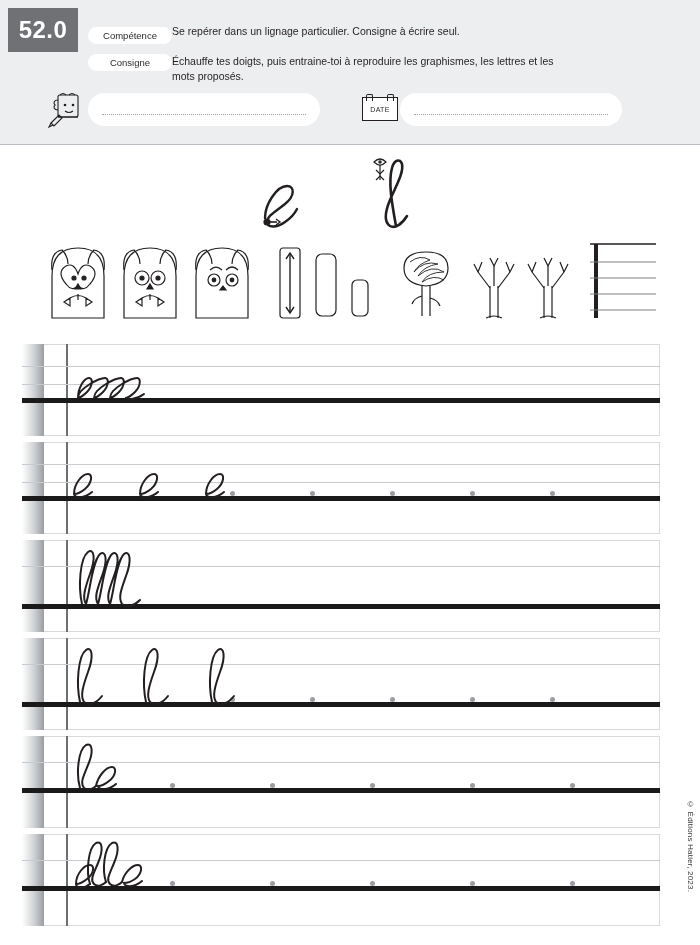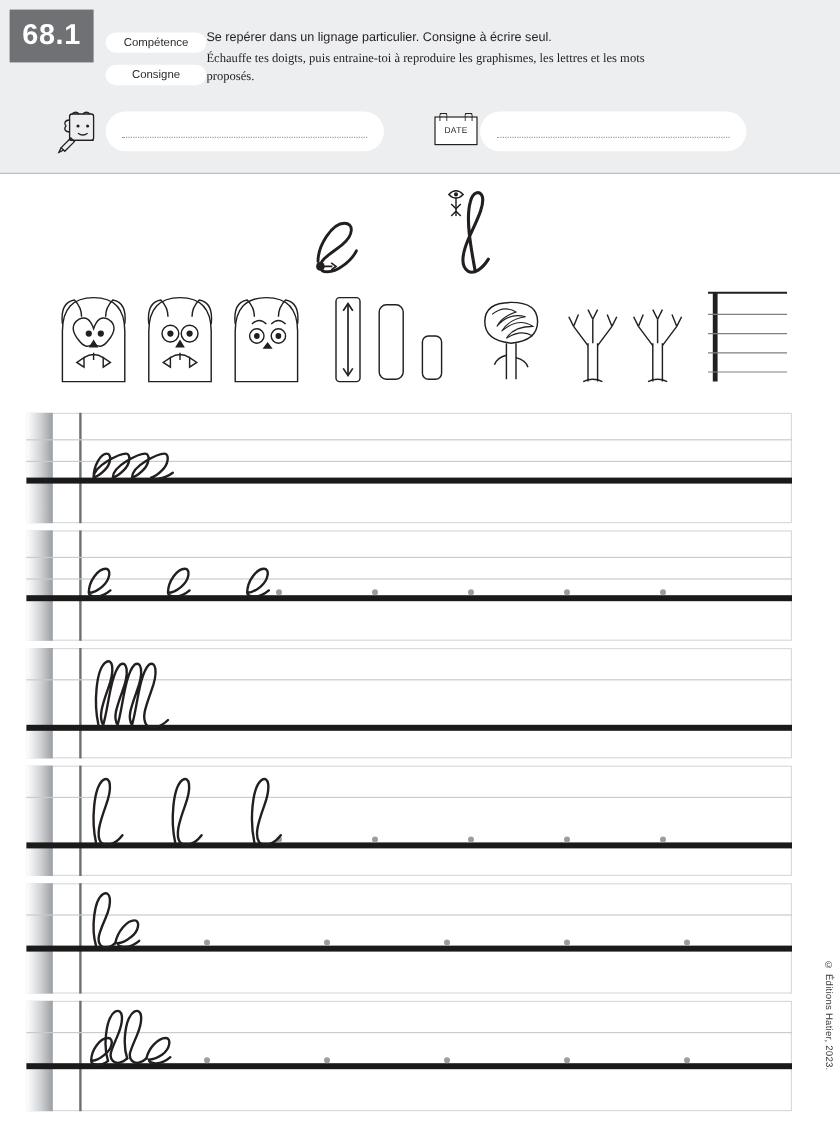--- a/index.html
+++ b/index.html
@@ -58,21 +58,21 @@
   .tag-competence { left: 88px; top: 27px; width: 66px; }
   .tag-consigne   { left: 88px; top: 54px; width: 66px; }
 
   .instr {
     position: absolute;
     font-size: 10.5px;
     line-height: 15px;
     color: #231f20;
   }
   .instr-competence { left: 172px; top: 24px; width: 420px; }
-  .instr-consigne   { left: 172px; top: 42px; width: 400px; font-family: Liberation Serif, serif; }
+  .instr-consigne   { left: 172px; top: 54px; width: 400px; }
 
   .name-box {
     position: absolute;
     left: 88px; top: 93px;
     width: 232px; height: 33px;
     background: #ffffff;
     border-radius: 17px;
   }
   .date-box {
     position: absolute;
@@ -198,21 +198,21 @@
     writing-mode: vertical-rl;
     letter-spacing: 0.2px;
   }
 </style>
 </head>
 <body>
 
 <div class="header"></div>
 <div class="header-rule"></div>
 
-<div class="exercise-number">68.1</div>
+<div class="exercise-number">52.0</div>
 
 <div class="tag tag-competence">Compétence</div>
 <div class="tag tag-consigne">Consigne</div>
 
 <div class="instr instr-competence">Se repérer dans un lignage particulier. Consigne à écrire seul.</div>
 <div class="instr instr-consigne">Échauffe tes doigts, puis entraine-toi à reproduire les graphismes, les lettres et les mots proposés.</div>
 
 <svg class="pencil-kid" viewBox="0 0 42 36">
   <g fill="none" stroke="#231f20" stroke-width="1.1">
     <rect x="12" y="3" width="20" height="22" rx="2"></rect>

